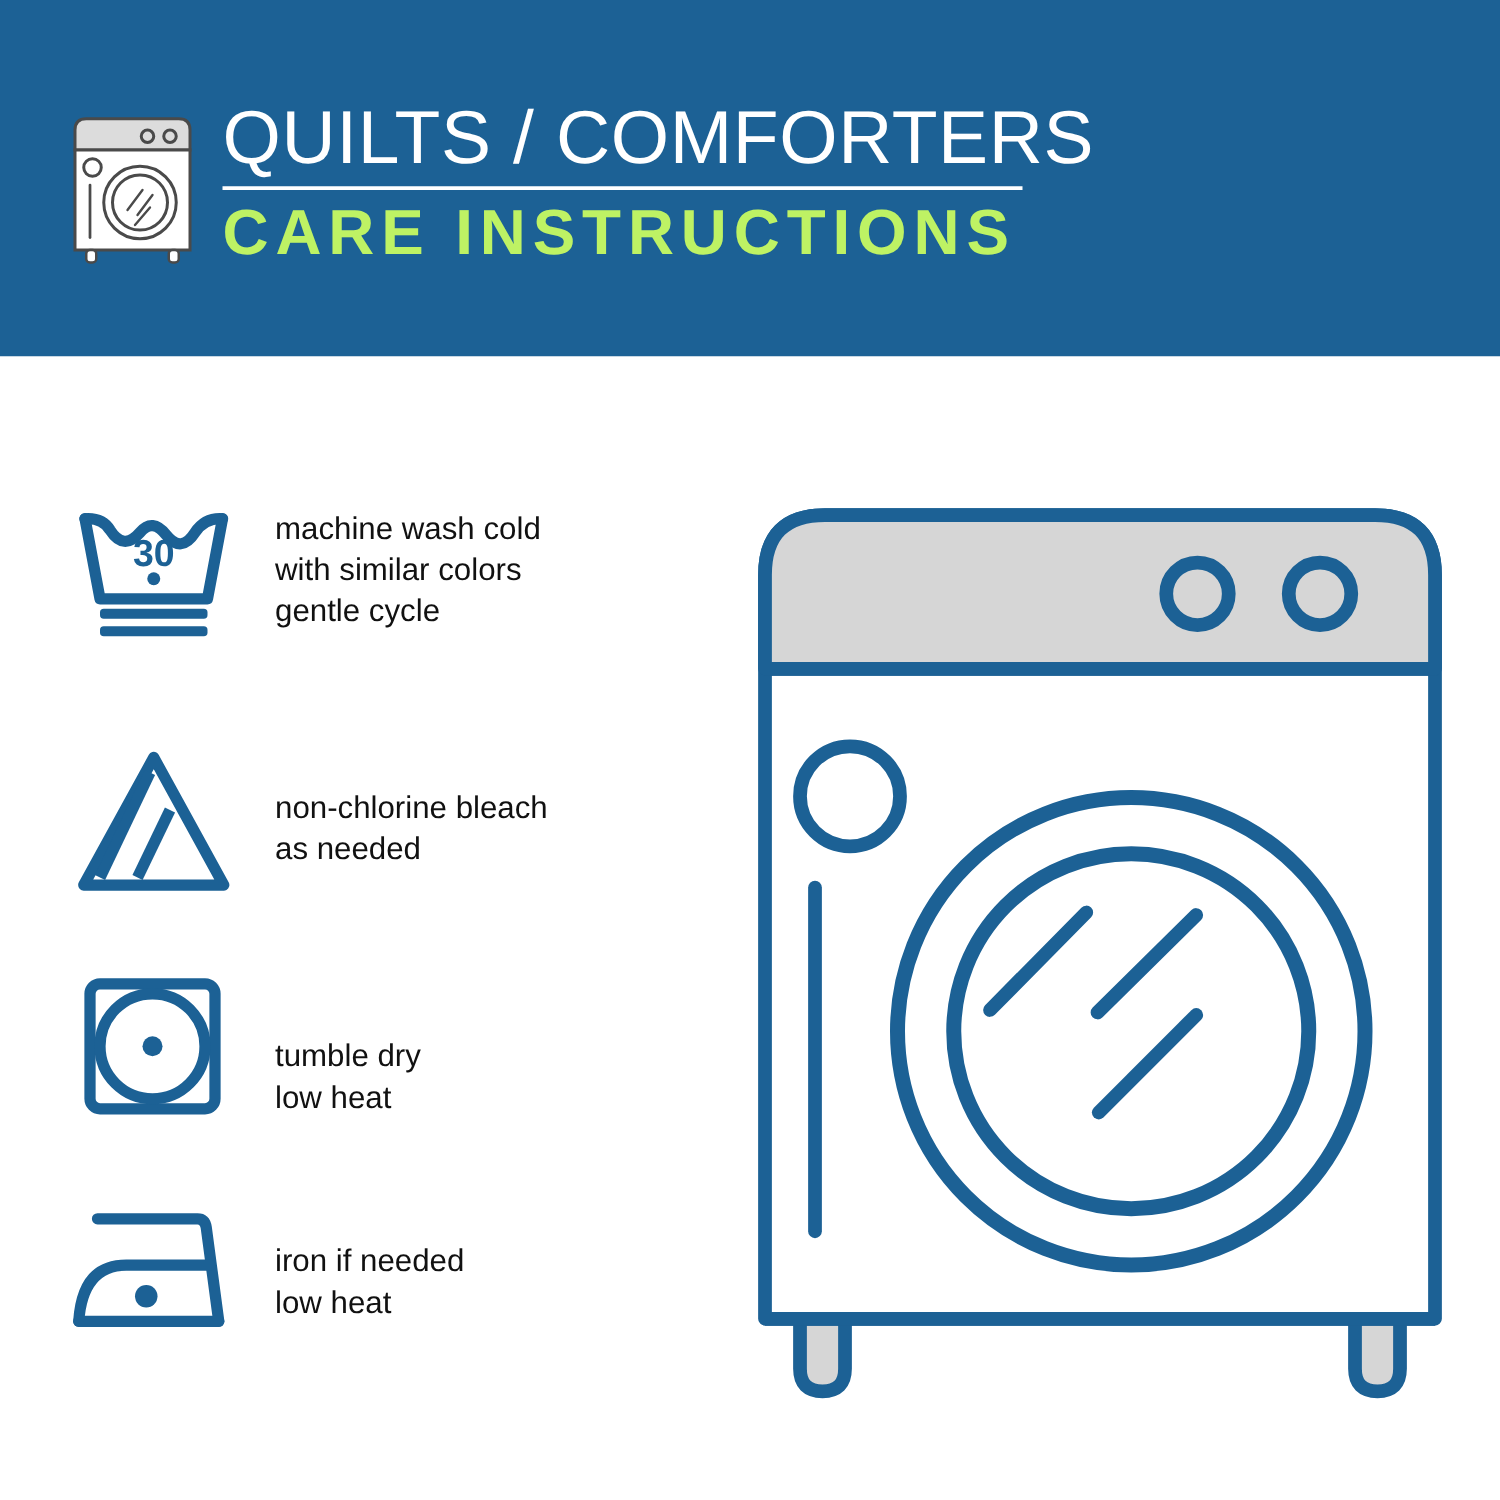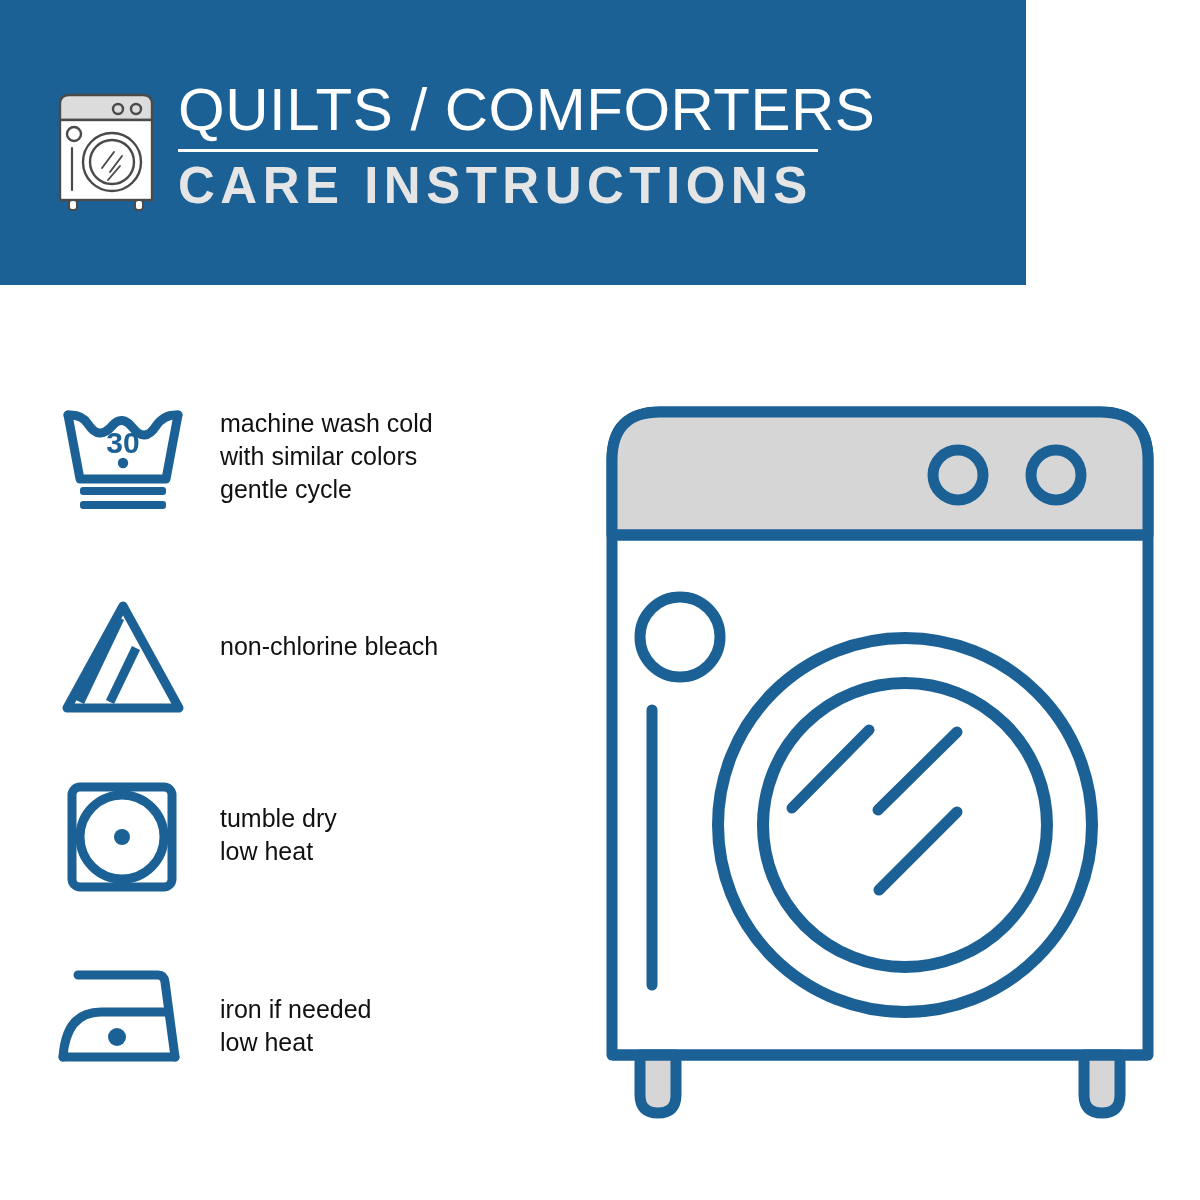--- a/index.html
+++ b/index.html
@@ -13,21 +13,21 @@
     font-family: "Liberation Sans", sans-serif;
     position: relative;
     overflow: hidden;
   }
 
   
   .header {
     position: absolute;
     left: 0;
     top: 0;
-    width: 1026px;
+    width: 1200px;
     height: 285px;
     background: #1c6195;
     box-sizing: border-box;
   }
   .header-inner {
     position: absolute;
     left: 52px;
     top: 78px;
     display: flex;
     align-items: flex-start;
@@ -52,21 +52,21 @@
     white-space: nowrap;
     font-family: "Liberation Sans", sans-serif;
   }
   .title-rule {
     height: 3px;
     background: #ffffff;
     margin: 7px 0 6px 0;
     width: 640px;
   }
   .title-sub {
-    color: #e5e5e5;
+    color: #bef264;
     font-size: 51px;
     font-weight: bold;
     line-height: 56px;
     letter-spacing: 5.5px;
     white-space: nowrap;
     font-family: "Liberation Sans", sans-serif;
   }
 
   
   .care-list {
@@ -78,21 +78,21 @@
   }
   .care-row {
     position: absolute;
     left: 58px;
     width: 480px;
     display: flex;
     align-items: flex-start;
   }
   .care-row-0 { top: 116px; }
   .care-row-1 { top: 313px; }
-  .care-row-2 { top: 492px; }
+  .care-row-2 { top: 492px; align-items: flex-end; }
   .care-row-3 { top: 668px; align-items: center; }
 
   .care-symbol {
     width: 130px;
     height: 118px;
     flex: 0 0 auto;
   }
   .care-text {
     margin-left: 32px;
     color: #111111;
@@ -178,20 +178,21 @@
   <div class="care-row care-row-1">
     <svg class="care-symbol" viewBox="0 0 130 118">
 
       <path d="M65 8 L121 110 L9 110 Z" fill="none" stroke="#1c6195" stroke-width="9" stroke-linejoin="round"></path>
 
       <line x1="62" y1="20" x2="22" y2="104" stroke="#1c6195" stroke-width="9" stroke-linecap="butt"></line>
       <line x1="78" y1="50" x2="52" y2="104" stroke="#1c6195" stroke-width="9" stroke-linecap="butt"></line>
     </svg>
     <div class="care-text">
       <div>non-chlorine bleach</div>
+      <div>as needed</div>
     </div>
   </div>
 
   <div class="care-row care-row-2">
     <svg class="care-symbol" viewBox="0 0 130 118">
       <rect x="14" y="10" width="100" height="100" rx="8" ry="8" fill="none" stroke="#1c6195" stroke-width="9"></rect>
       <circle cx="64" cy="60" r="42" fill="none" stroke="#1c6195" stroke-width="9"></circle>
       <circle cx="64" cy="60" r="8" fill="#1c6195"></circle>
     </svg>
     <div class="care-text">

